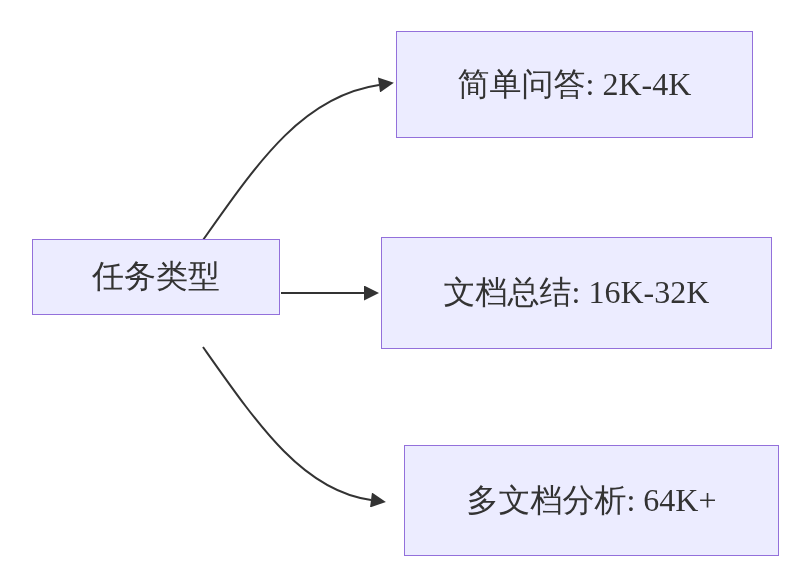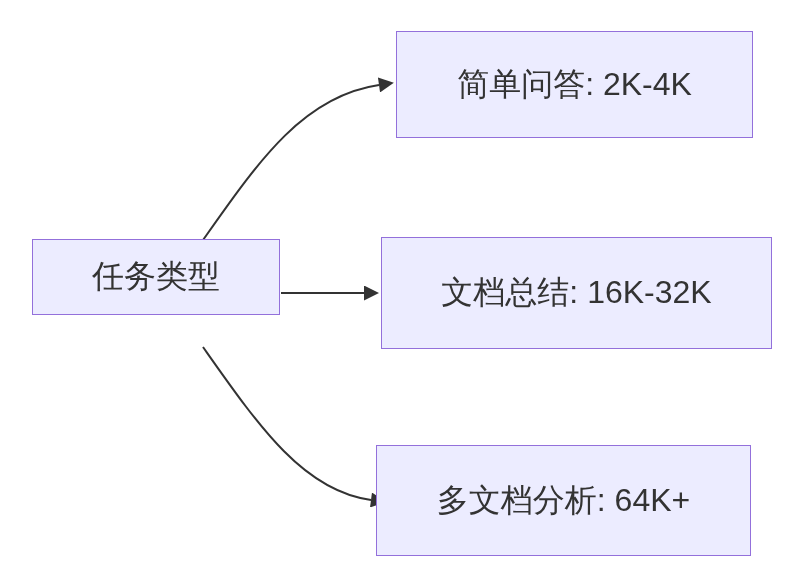--- a/index.html
+++ b/index.html
@@ -32,20 +32,21 @@
     stroke: none;
   }
   .node {
     position: absolute;
     box-sizing: border-box;
     background: var(--node-fill, #ECECFF);
     border: 1.5px solid var(--node-border, #9370DB);
     display: flex;
     align-items: center;
     justify-content: center;
+    font-family: Liberation Serif, serif;
   }
   .node-label {
     font-size: 32px;
     color: var(--text, #333333);
     white-space: nowrap;
     text-align: center;
   }
 </style>
 </head>
 <body>
@@ -68,17 +69,17 @@
   </div>
 
   <div class="node" style="left:396px; top:31px; width:357px; height:107px;">
     <span class="node-label">简单问答: 2K-4K</span>
   </div>
 
   <div class="node" style="left:381px; top:237px; width:391px; height:112px;">
     <span class="node-label">文档总结: 16K-32K</span>
   </div>
 
-  <div class="node" style="left:376px; top:445px; width:375px; height:111px;align-items:center;">
+  <div class="node" style="left:404px; top:445px; width:375px; height:111px;align-items:center;">
     <span class="node-label">多文档分析: 64K+</span>
   </div>
 
 </div>
 
 </body></html>

